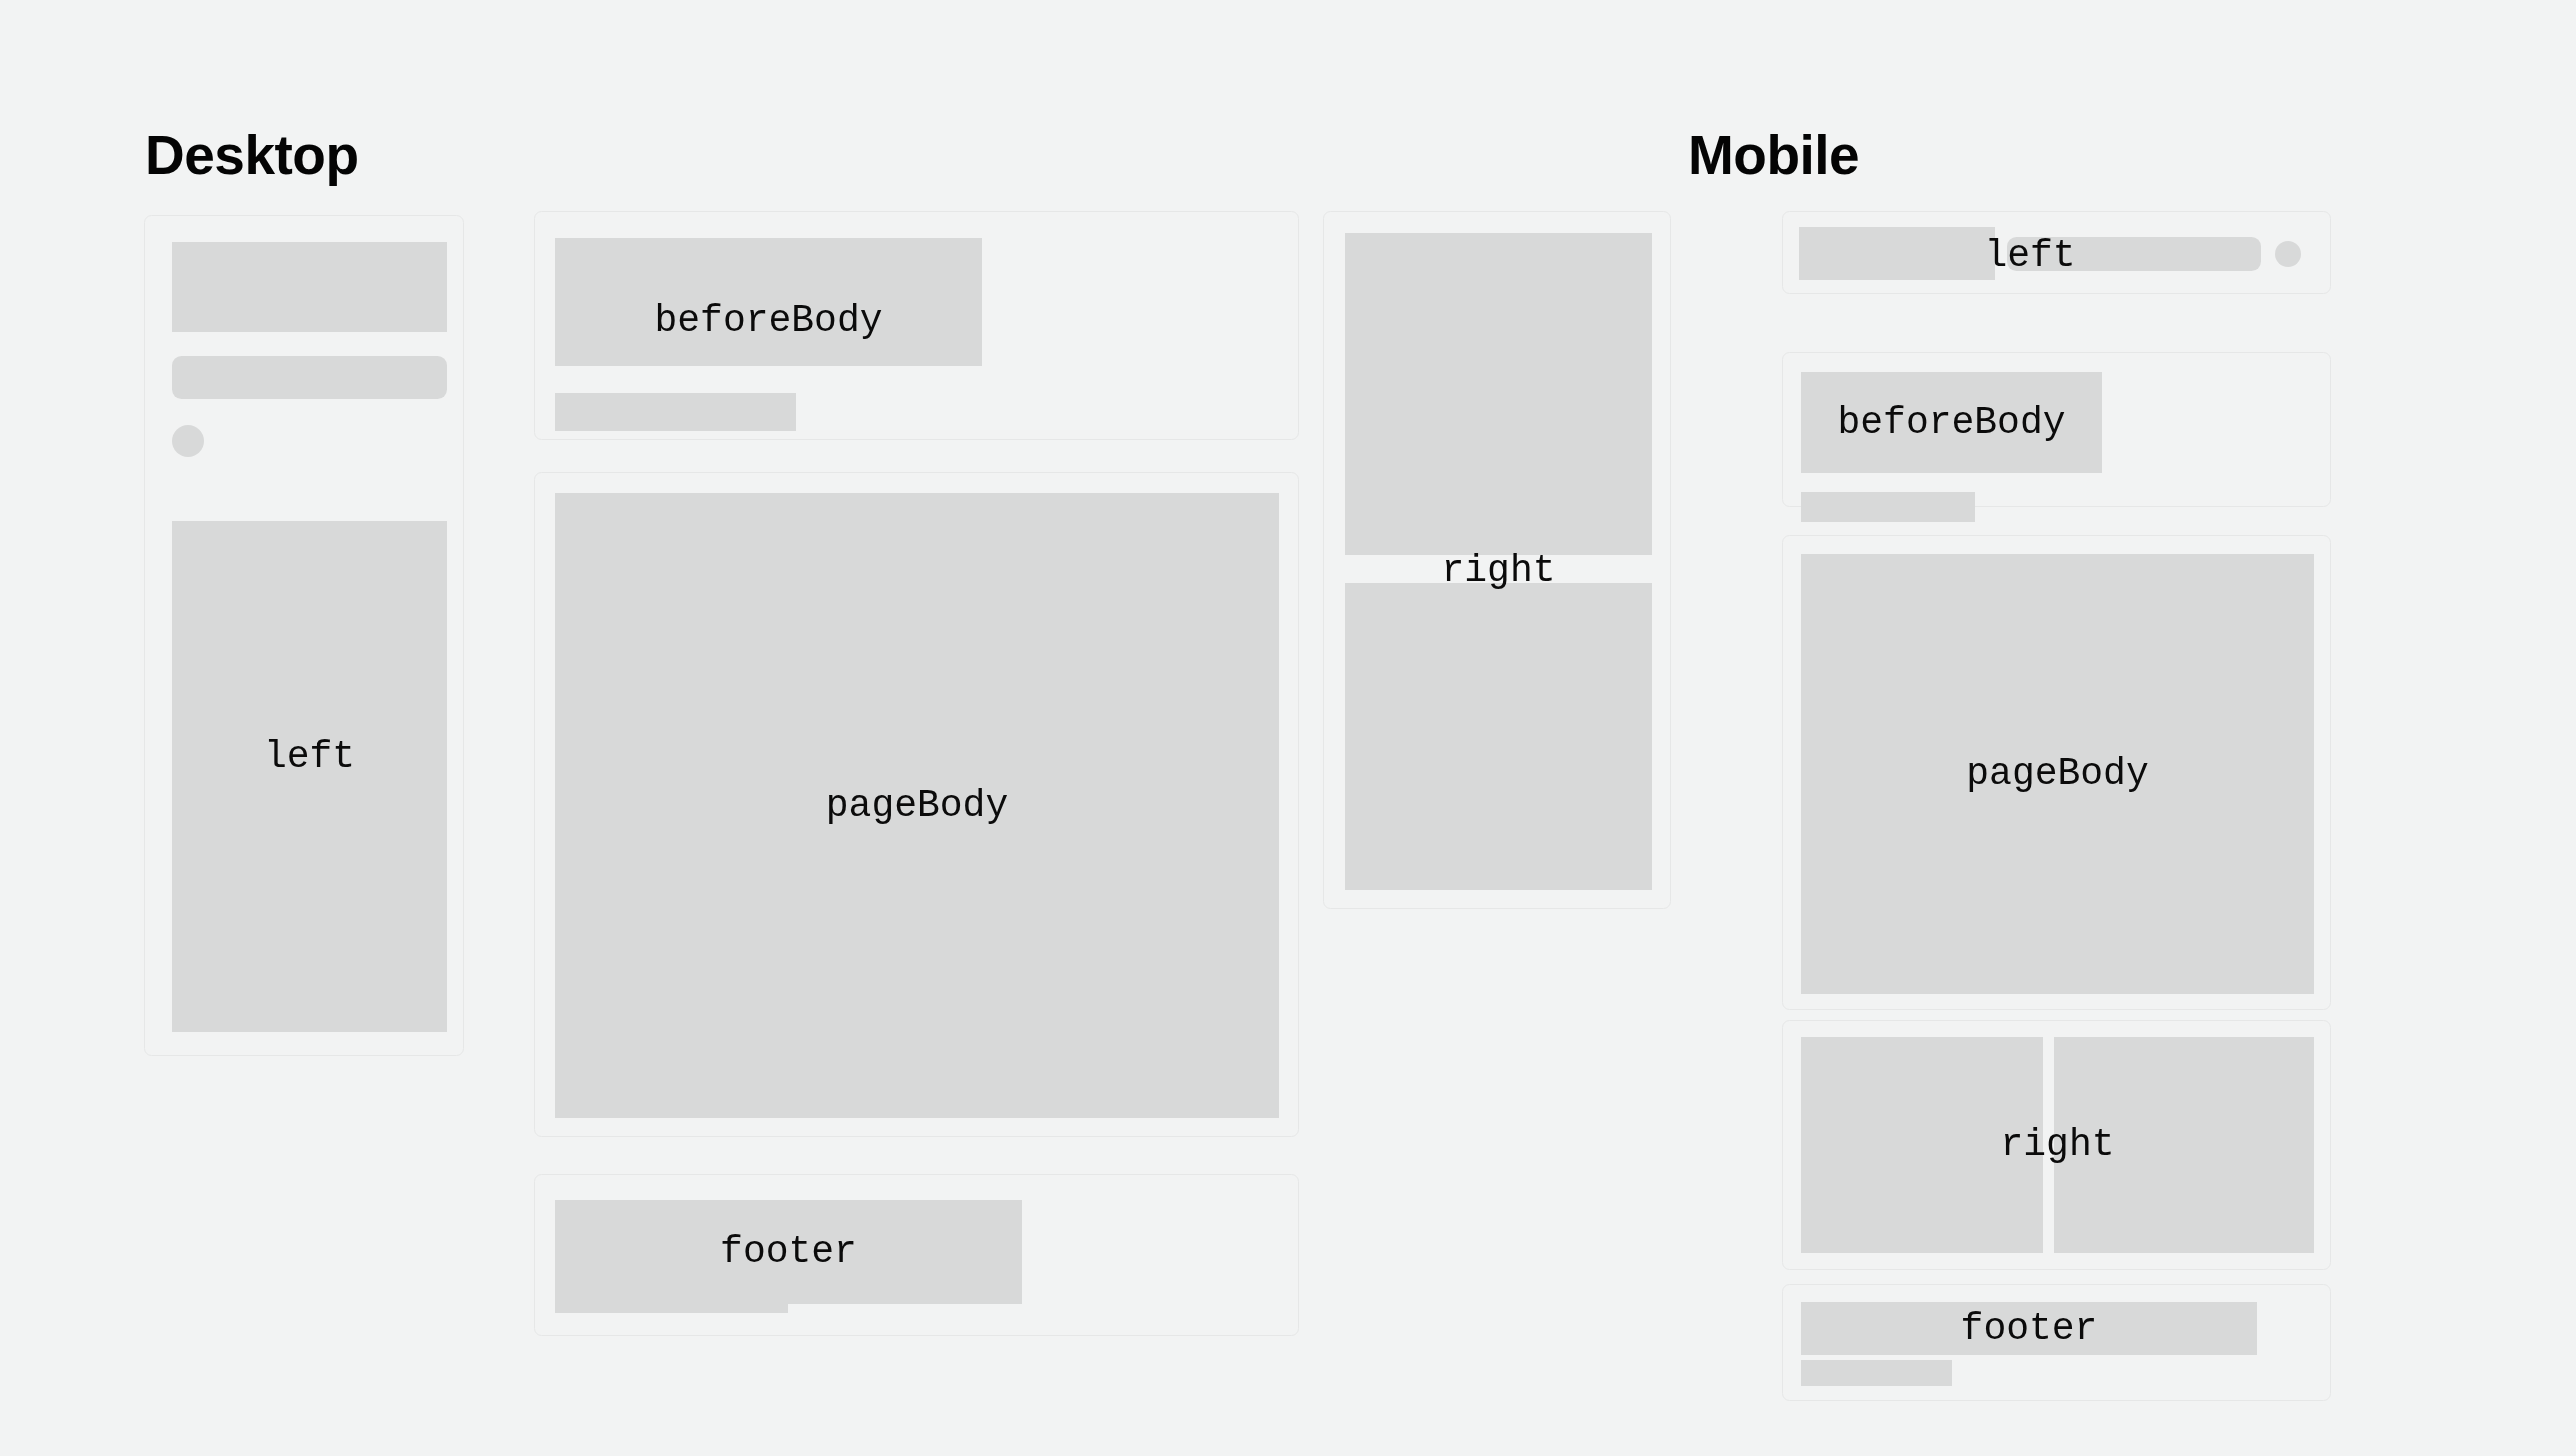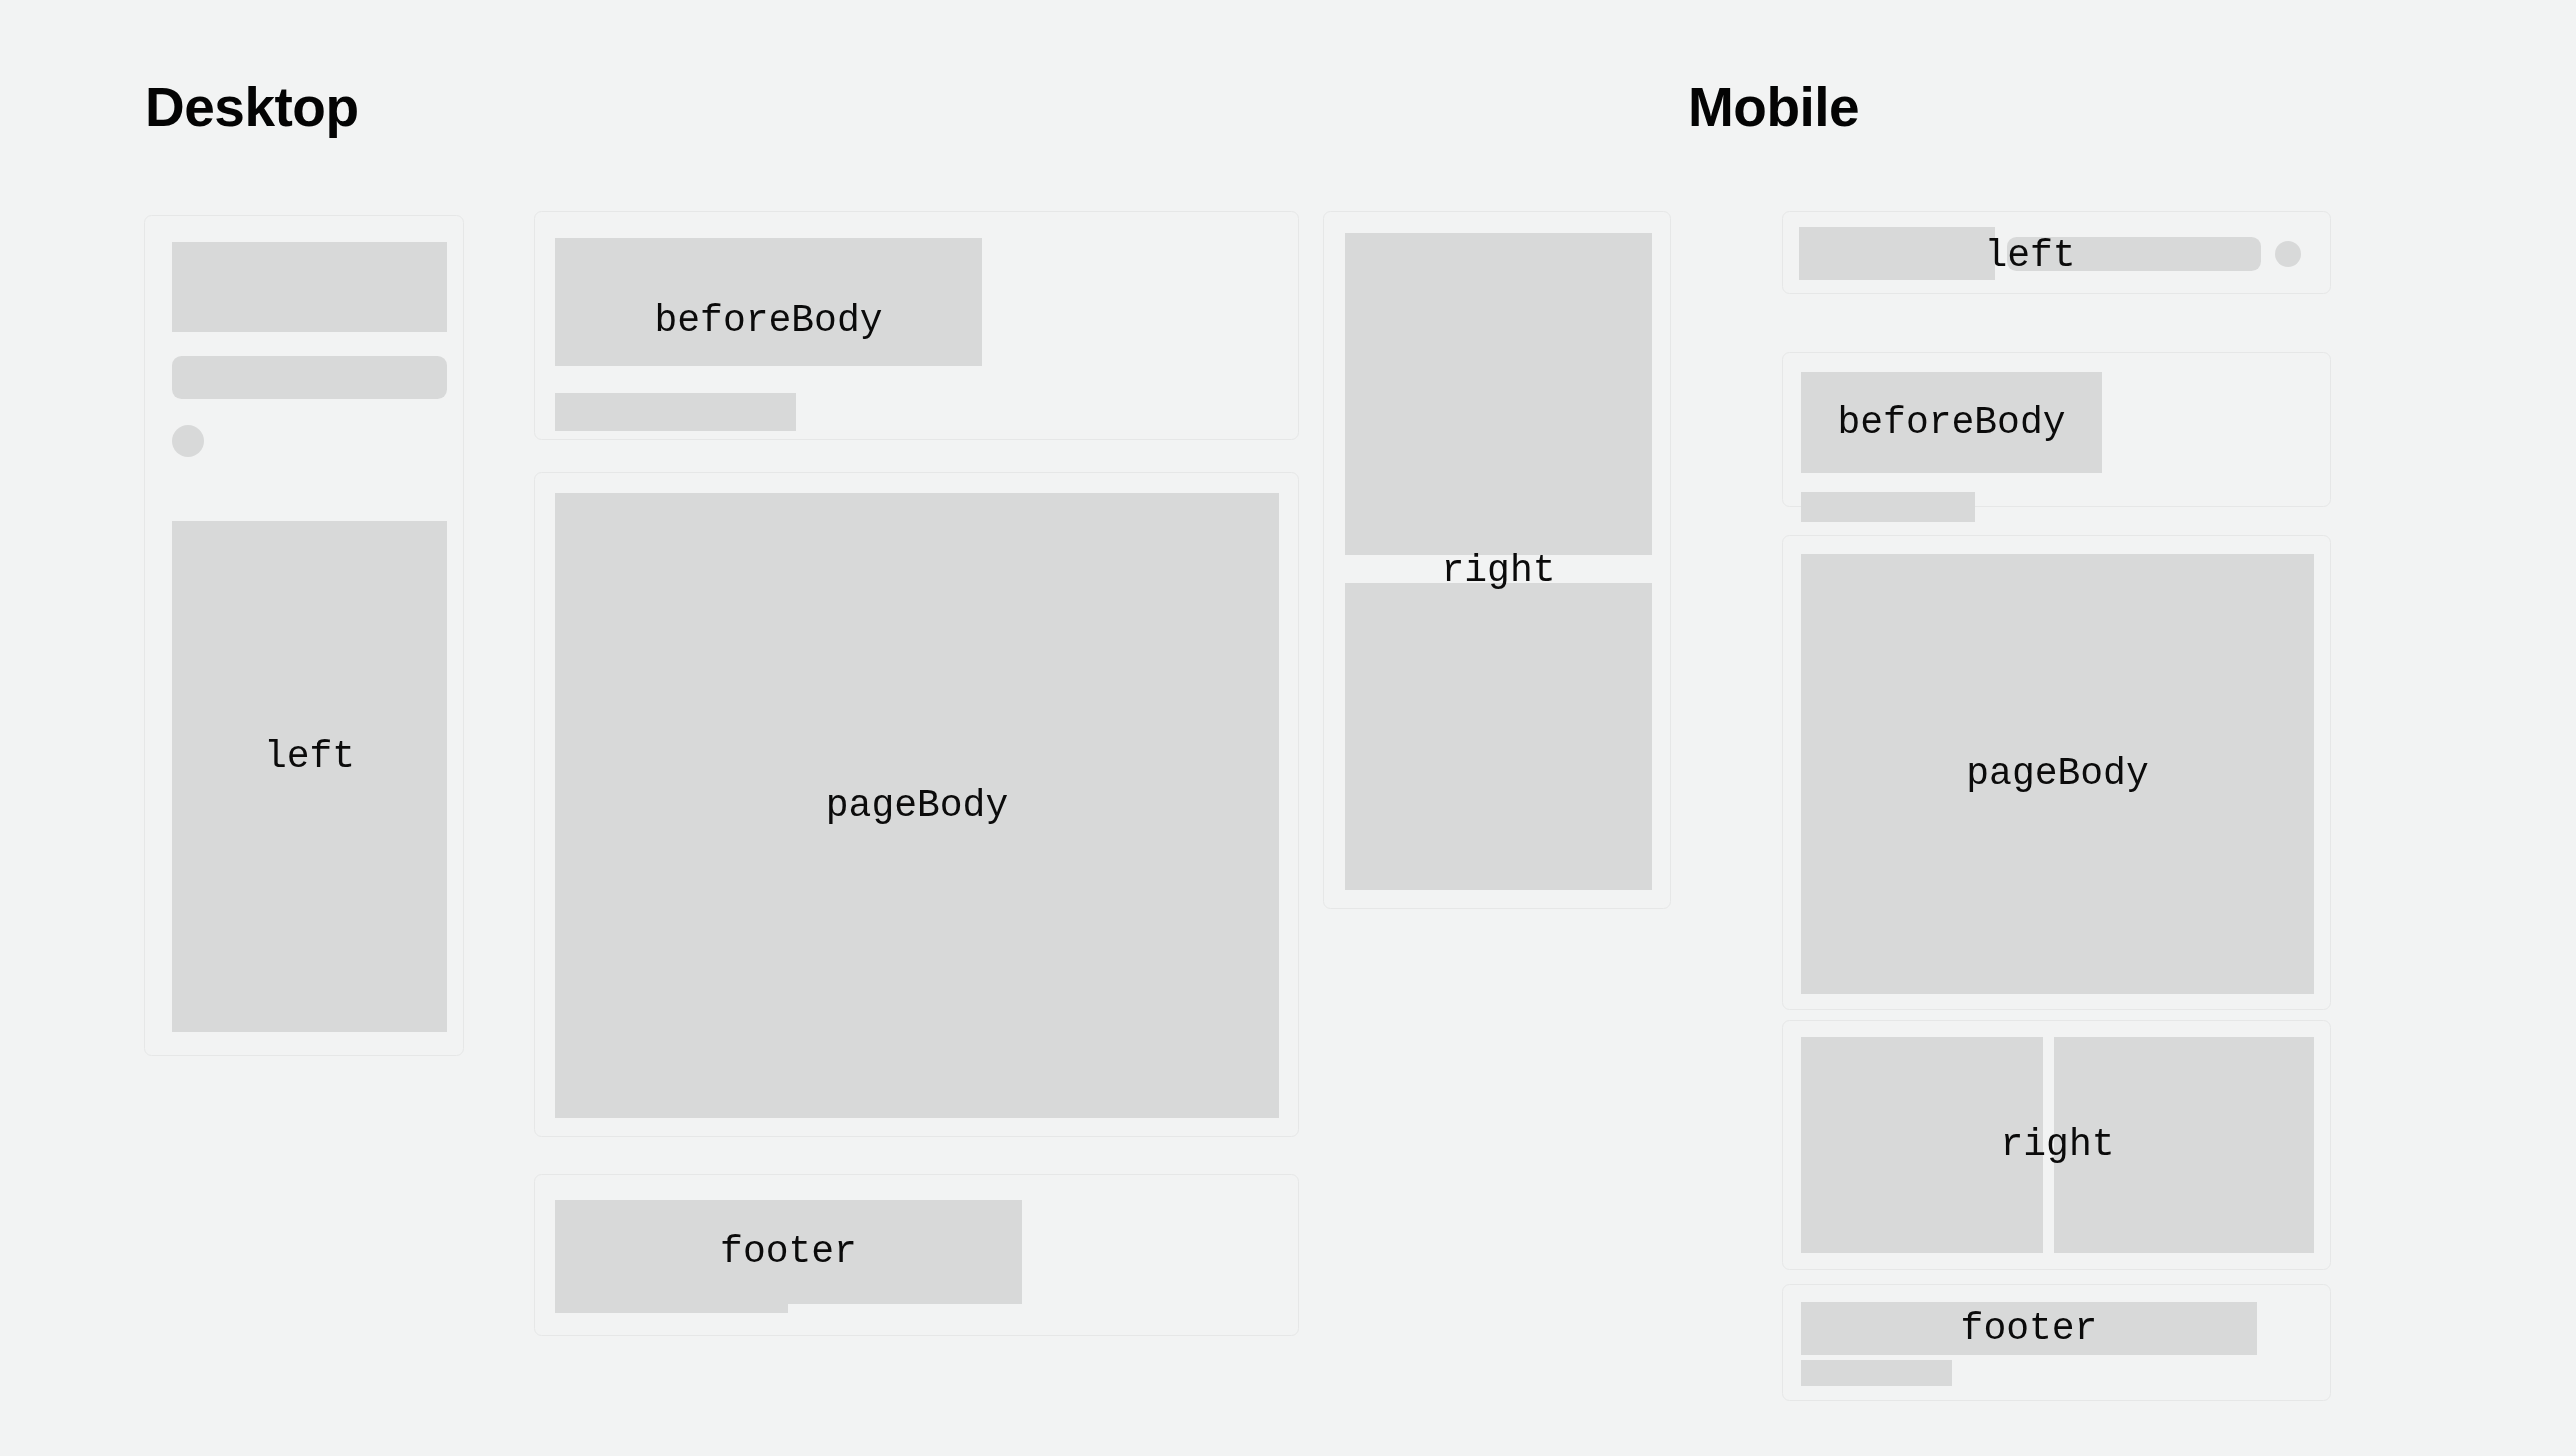--- a/index.html
+++ b/index.html
@@ -13,20 +13,21 @@
 
   .section-title {
     position:absolute;
     font-family:"Liberation Sans", sans-serif;
     font-weight:700;
     font-size:55px;
     line-height:1;
     color:#040404;
     letter-spacing:-0.5px;
     white-space:nowrap;
+    margin-top:48px;
   }
 
   
   .panel {
     position:absolute;
     background:#f2f3f3;
     border:1.9px solid #e6e7e7;
     border-radius:7.5px;
   }
 

